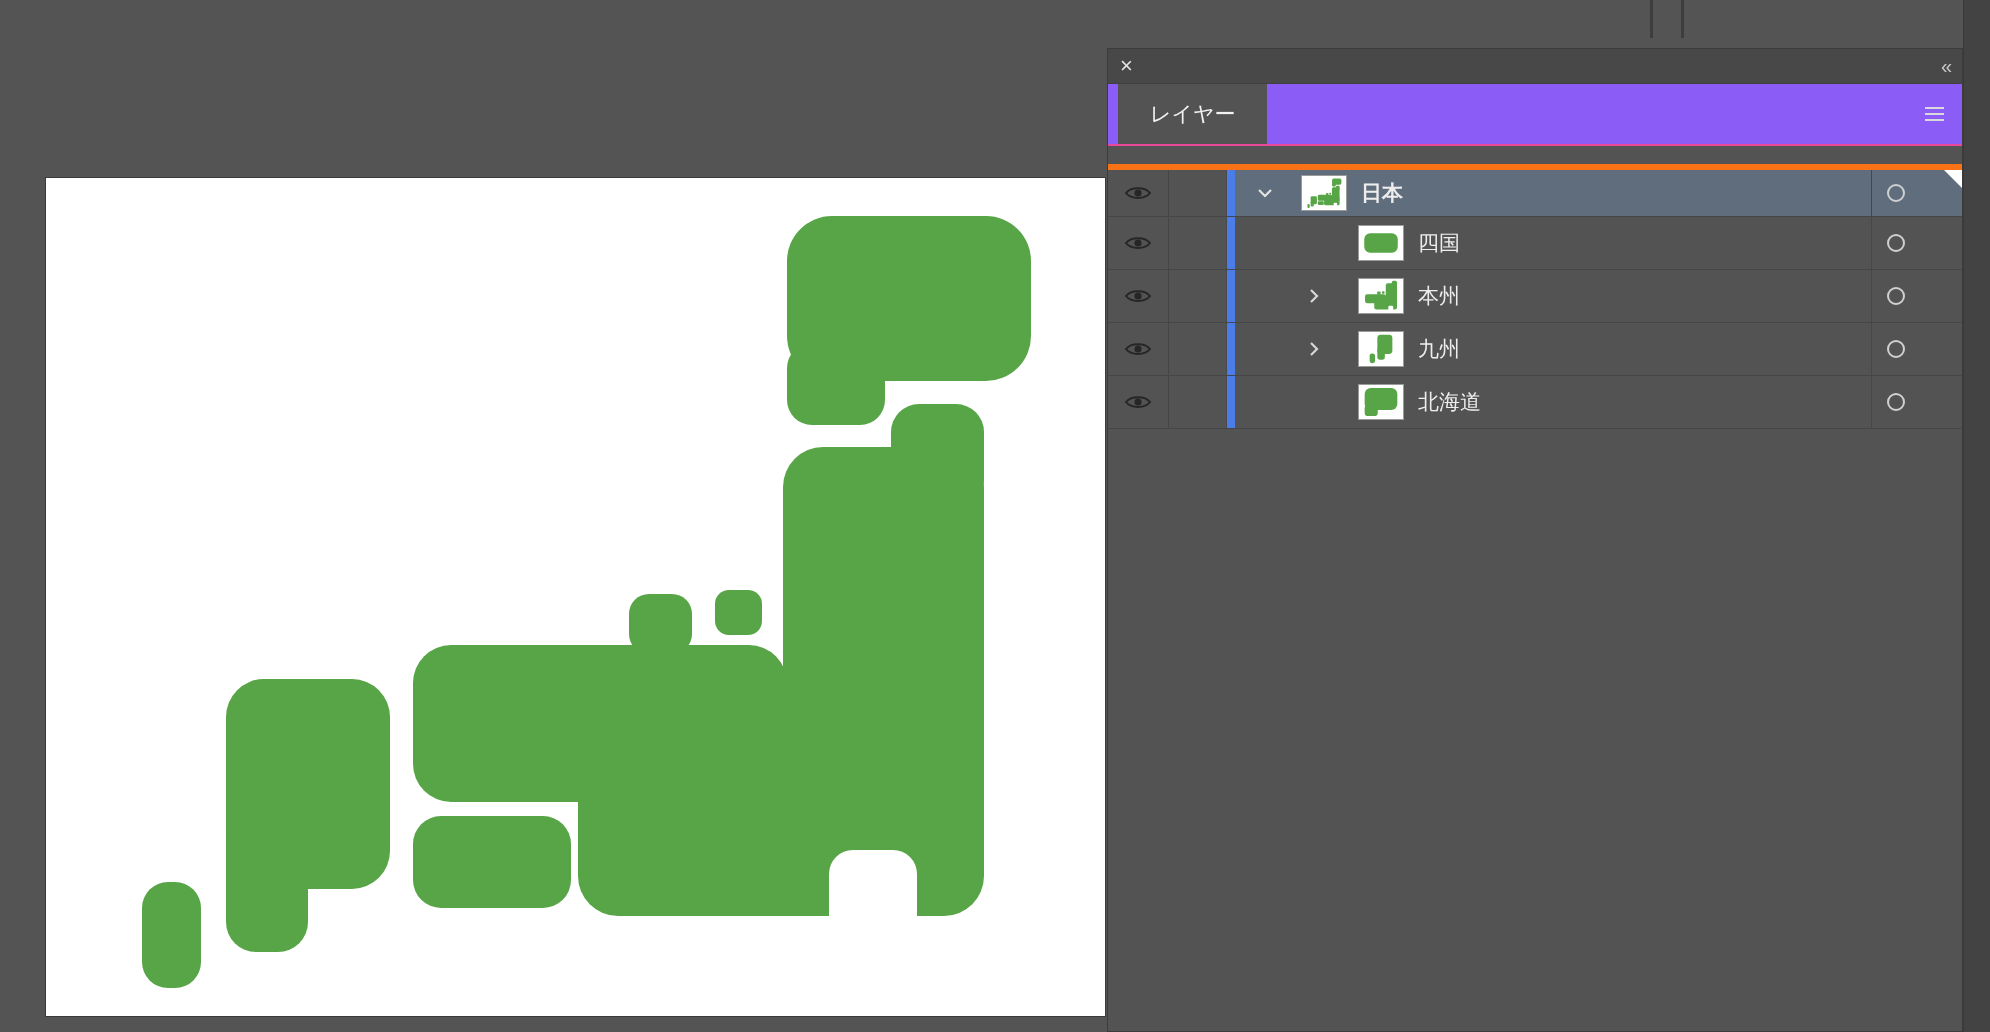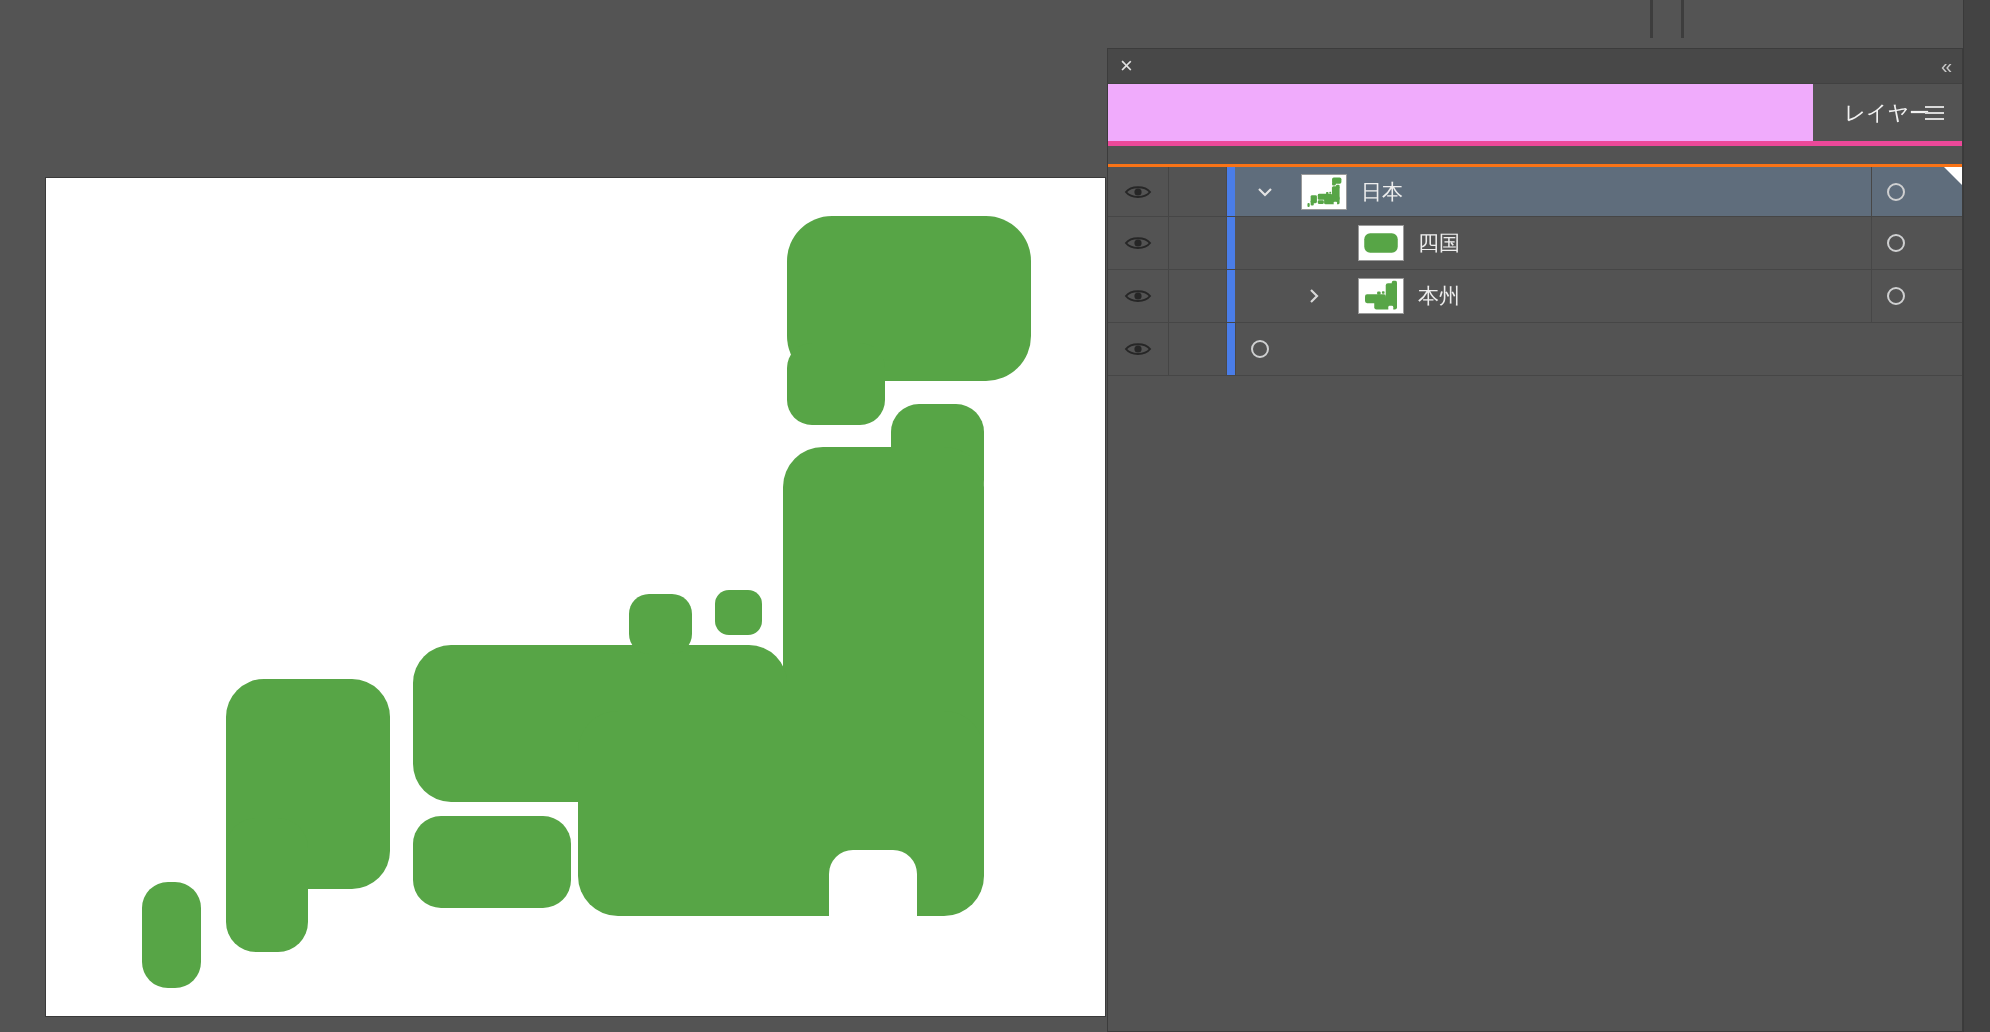--- a/index.html
+++ b/index.html
@@ -44,39 +44,39 @@
     border:1px solid #3c3c3c;
   }
   .panel-header{
     height:35px;background:#484848;
     display:flex;align-items:center;justify-content:space-between;
     padding:0 12px;border-bottom:1px solid #414141;
   }
   .close-btn{font-size:22px;line-height:1;color:#e2e2e2;cursor:default;}
   .collapse-btn{font-size:20px;color:#c8c8c8;letter-spacing:-2px;}
   .tab-row{
-    height:62px;background:#f0abfc;border-bottom:5px solid #ec4899;
-    display:flex;align-items:stretch;position:relative;justify-content:flex-end;
+    height:62px;background:#8b5cf6;border-bottom:2px solid #ec4899;
+    display:flex;align-items:stretch;position:relative;
   }
   .tab{
     margin-left:10px;padding:0 32px;background:var(--panel-bg);
     display:flex;align-items:center;font-size:21px;color:#f2f2f2;
   }
   .menu-btn{
     position:absolute;right:18px;top:50%;transform:translateY(-50%);
     width:19px;height:14px;display:flex;flex-direction:column;justify-content:space-between;
   }
   .menu-btn i{display:block;height:2px;background:#d9d9d9;}
 
   .rows{position:absolute;left:0;right:0;top:115px;}
   .row{
     height:53px;display:flex;align-items:stretch;
     border-bottom:1px solid #464646;position:relative;
   }
-  .row:first-child{border-top:3px solid #f97316;}
+  .row:first-child{border-top:6px solid #f97316;font-weight:bold;}
   .eye-cell{
     width:61px;border-right:1px solid #454545;
     display:flex;align-items:center;justify-content:center;flex:0 0 auto;
   }
   .lock-cell{width:58px;border-right:1px solid #4a4a4a;flex:0 0 auto;}
   .color-bar{width:8px;background:var(--layer-bar-blue);flex:0 0 auto;}
   .content{
     flex:1 1 auto;display:flex;align-items:center;min-width:0;
   }
   .circle-cell{
@@ -250,20 +250,54 @@
 
     <div class="row">
       <div class="eye-cell">
         <svg width="28" height="18" viewBox="0 0 28 18">
           <path d="M2 9 C7 2.5 21 2.5 26 9 C21 15.5 7 15.5 2 9 Z" fill="none" stroke="#262626" stroke-width="2"></path>
           <circle cx="14" cy="9" r="3.6" fill="#262626"></circle>
         </svg>
       </div>
       <div class="lock-cell"></div>
       <div class="color-bar"></div>
-      <div class="circle-cell">
-        <span class="target-circle"></span>
-      </div>
-    </div>
-
+      <div class="content">
+        <span class="chev right">
+          <svg width="10" height="16">
+            <polyline points="2,2 8,8 2,14" fill="none" stroke="#d7d7d7" stroke-width="2.2"></polyline>
+          </svg>
+        </span>
+        <span class="thumb child-after-chev">
+          <svg viewBox="76 481 288 349">
+              <use href="#g-kyushu"></use>
+            </svg>
+        </span>
+        <span class="layer-name">九州</span>
+      </div>
+      <div class="circle-cell">
+        <span class="target-circle"></span>
+      </div>
+    </div>
+
+    <div class="row">
+      <div class="eye-cell">
+        <svg width="28" height="18" viewBox="0 0 28 18">
+          <path d="M2 9 C7 2.5 21 2.5 26 9 C21 15.5 7 15.5 2 9 Z" fill="none" stroke="#262626" stroke-width="2"></path>
+          <circle cx="14" cy="9" r="3.6" fill="#262626"></circle>
+        </svg>
+      </div>
+      <div class="lock-cell"></div>
+      <div class="color-bar"></div>
+      <div class="content">
+        <span class="thumb child-no-chev">
+          <svg viewBox="726 23 274 239">
+              <use href="#g-hokkaido"></use>
+            </svg>
+        </span>
+        <span class="layer-name">北海道</span>
+      </div>
+      <div class="circle-cell">
+        <span class="target-circle"></span>
+      </div>
+    </div>
 
   </div>
 </div>
 
 </body></html>

